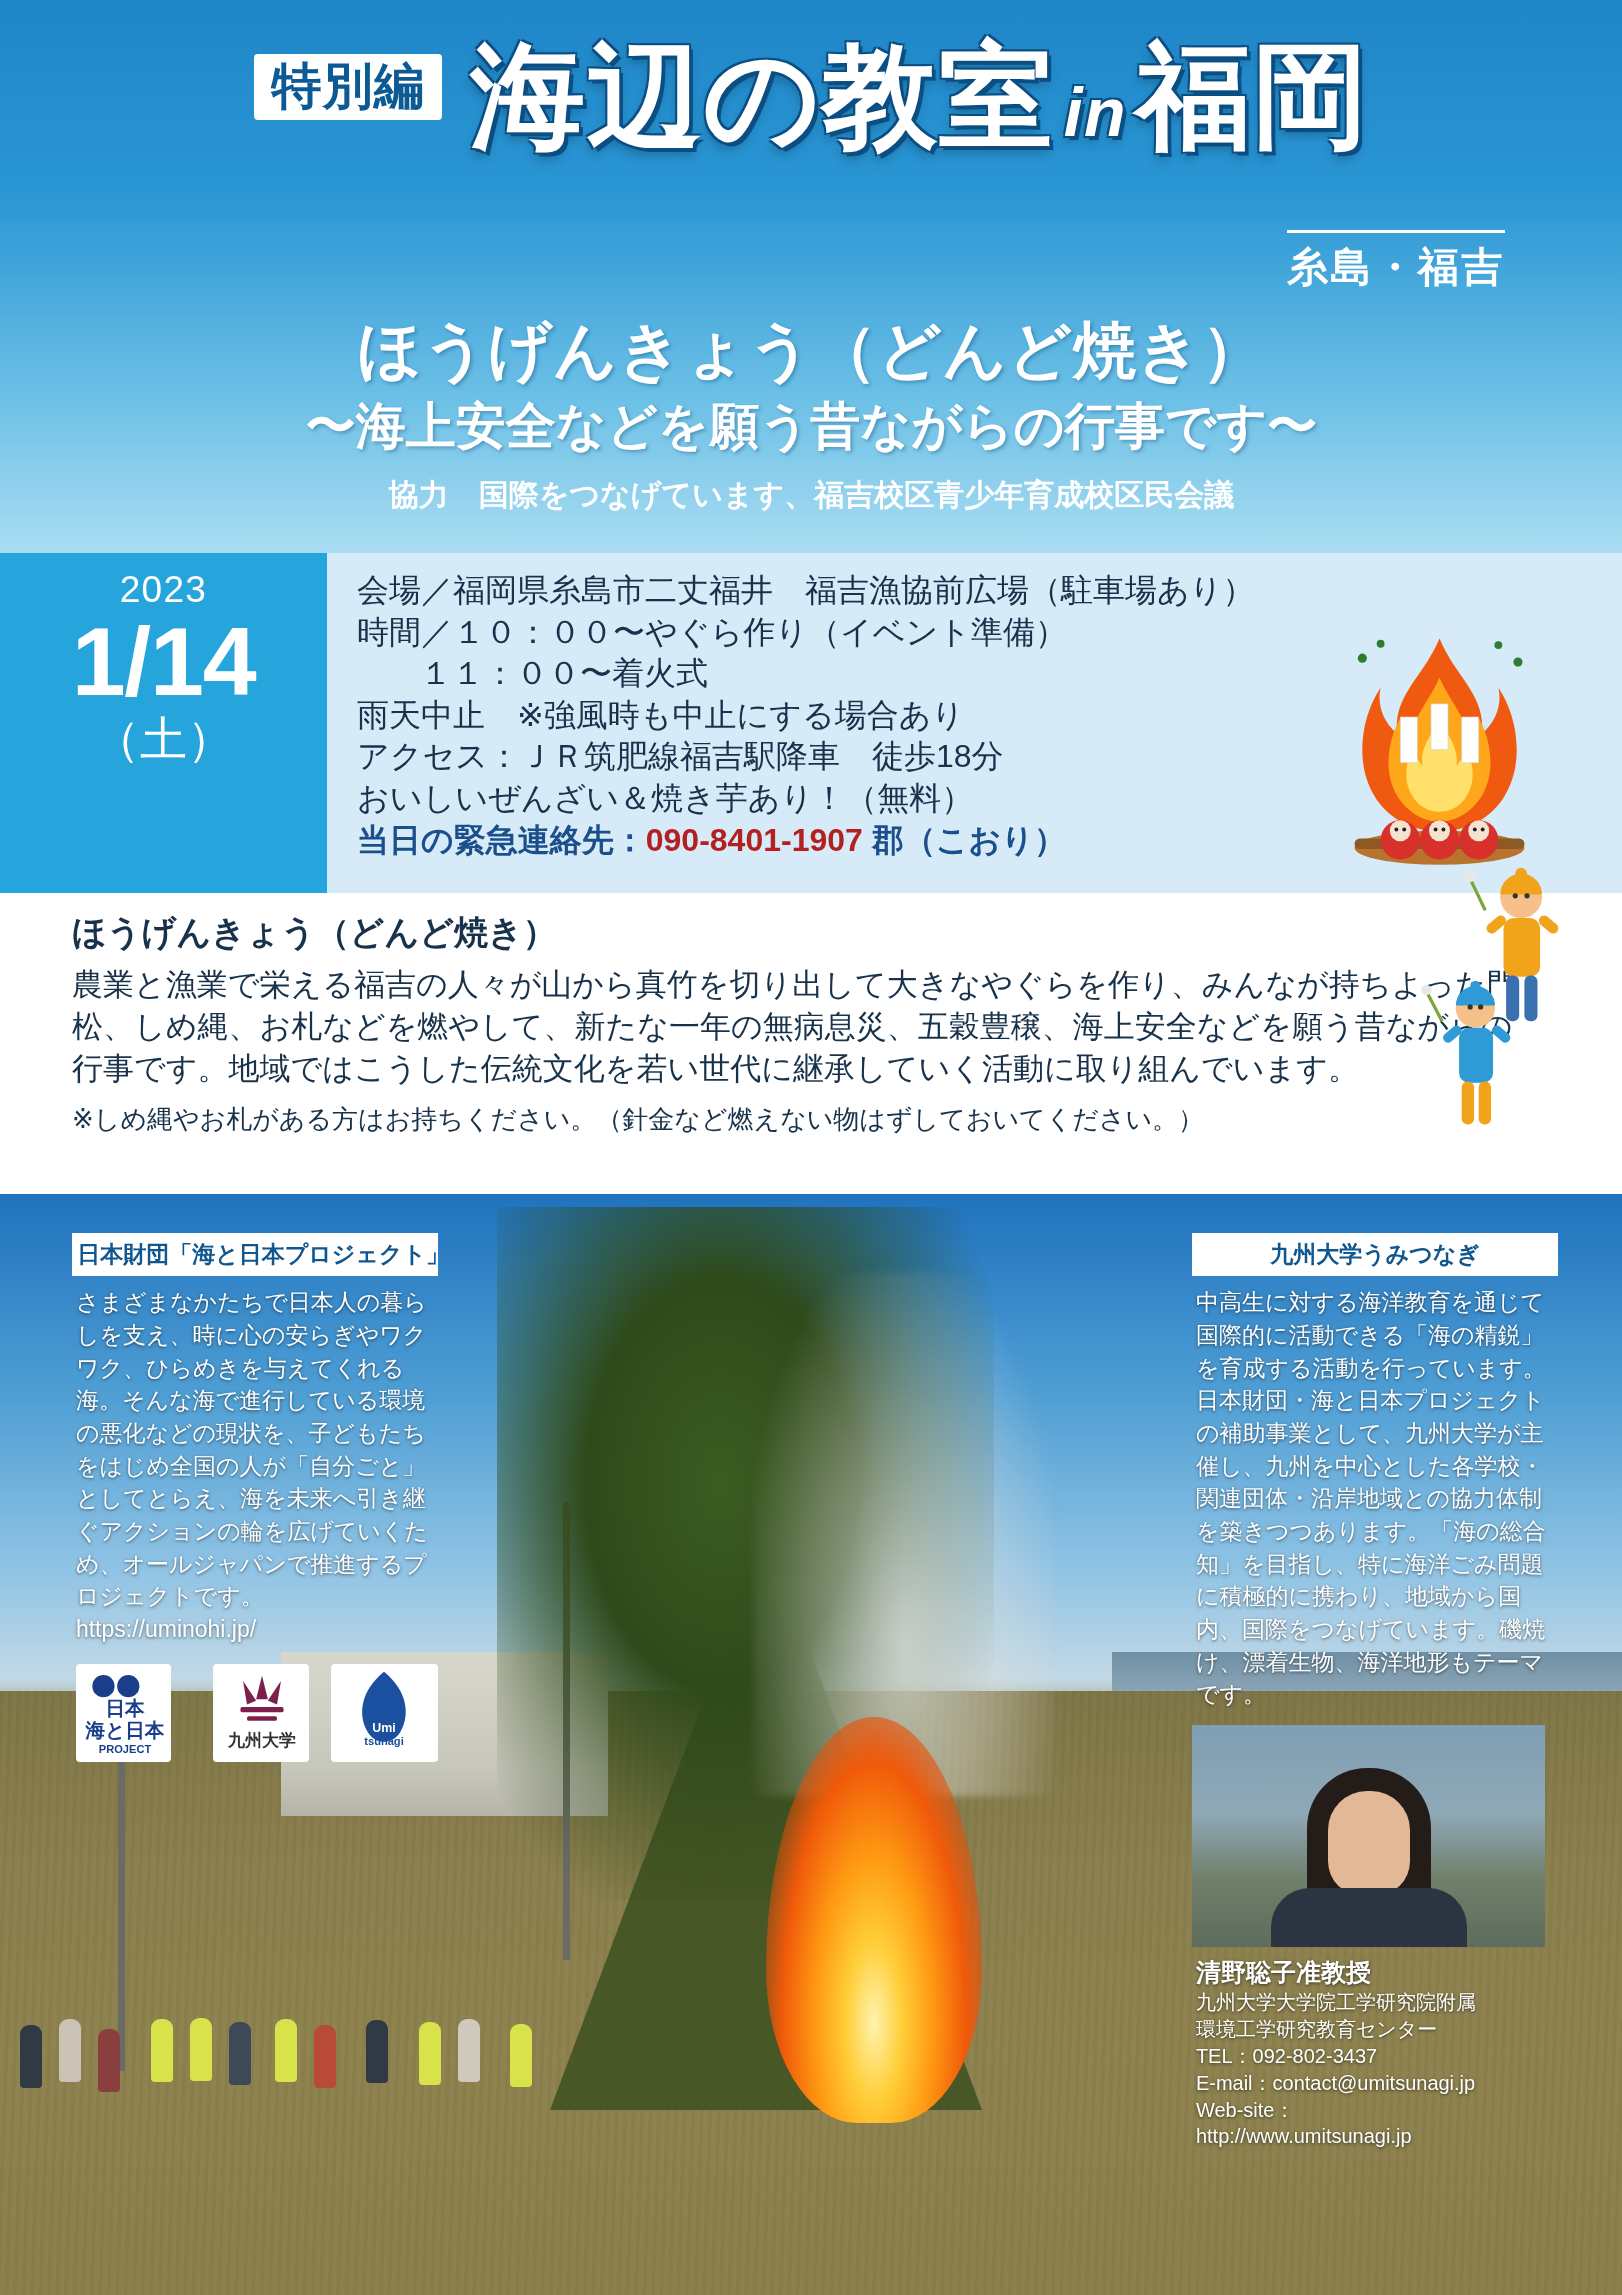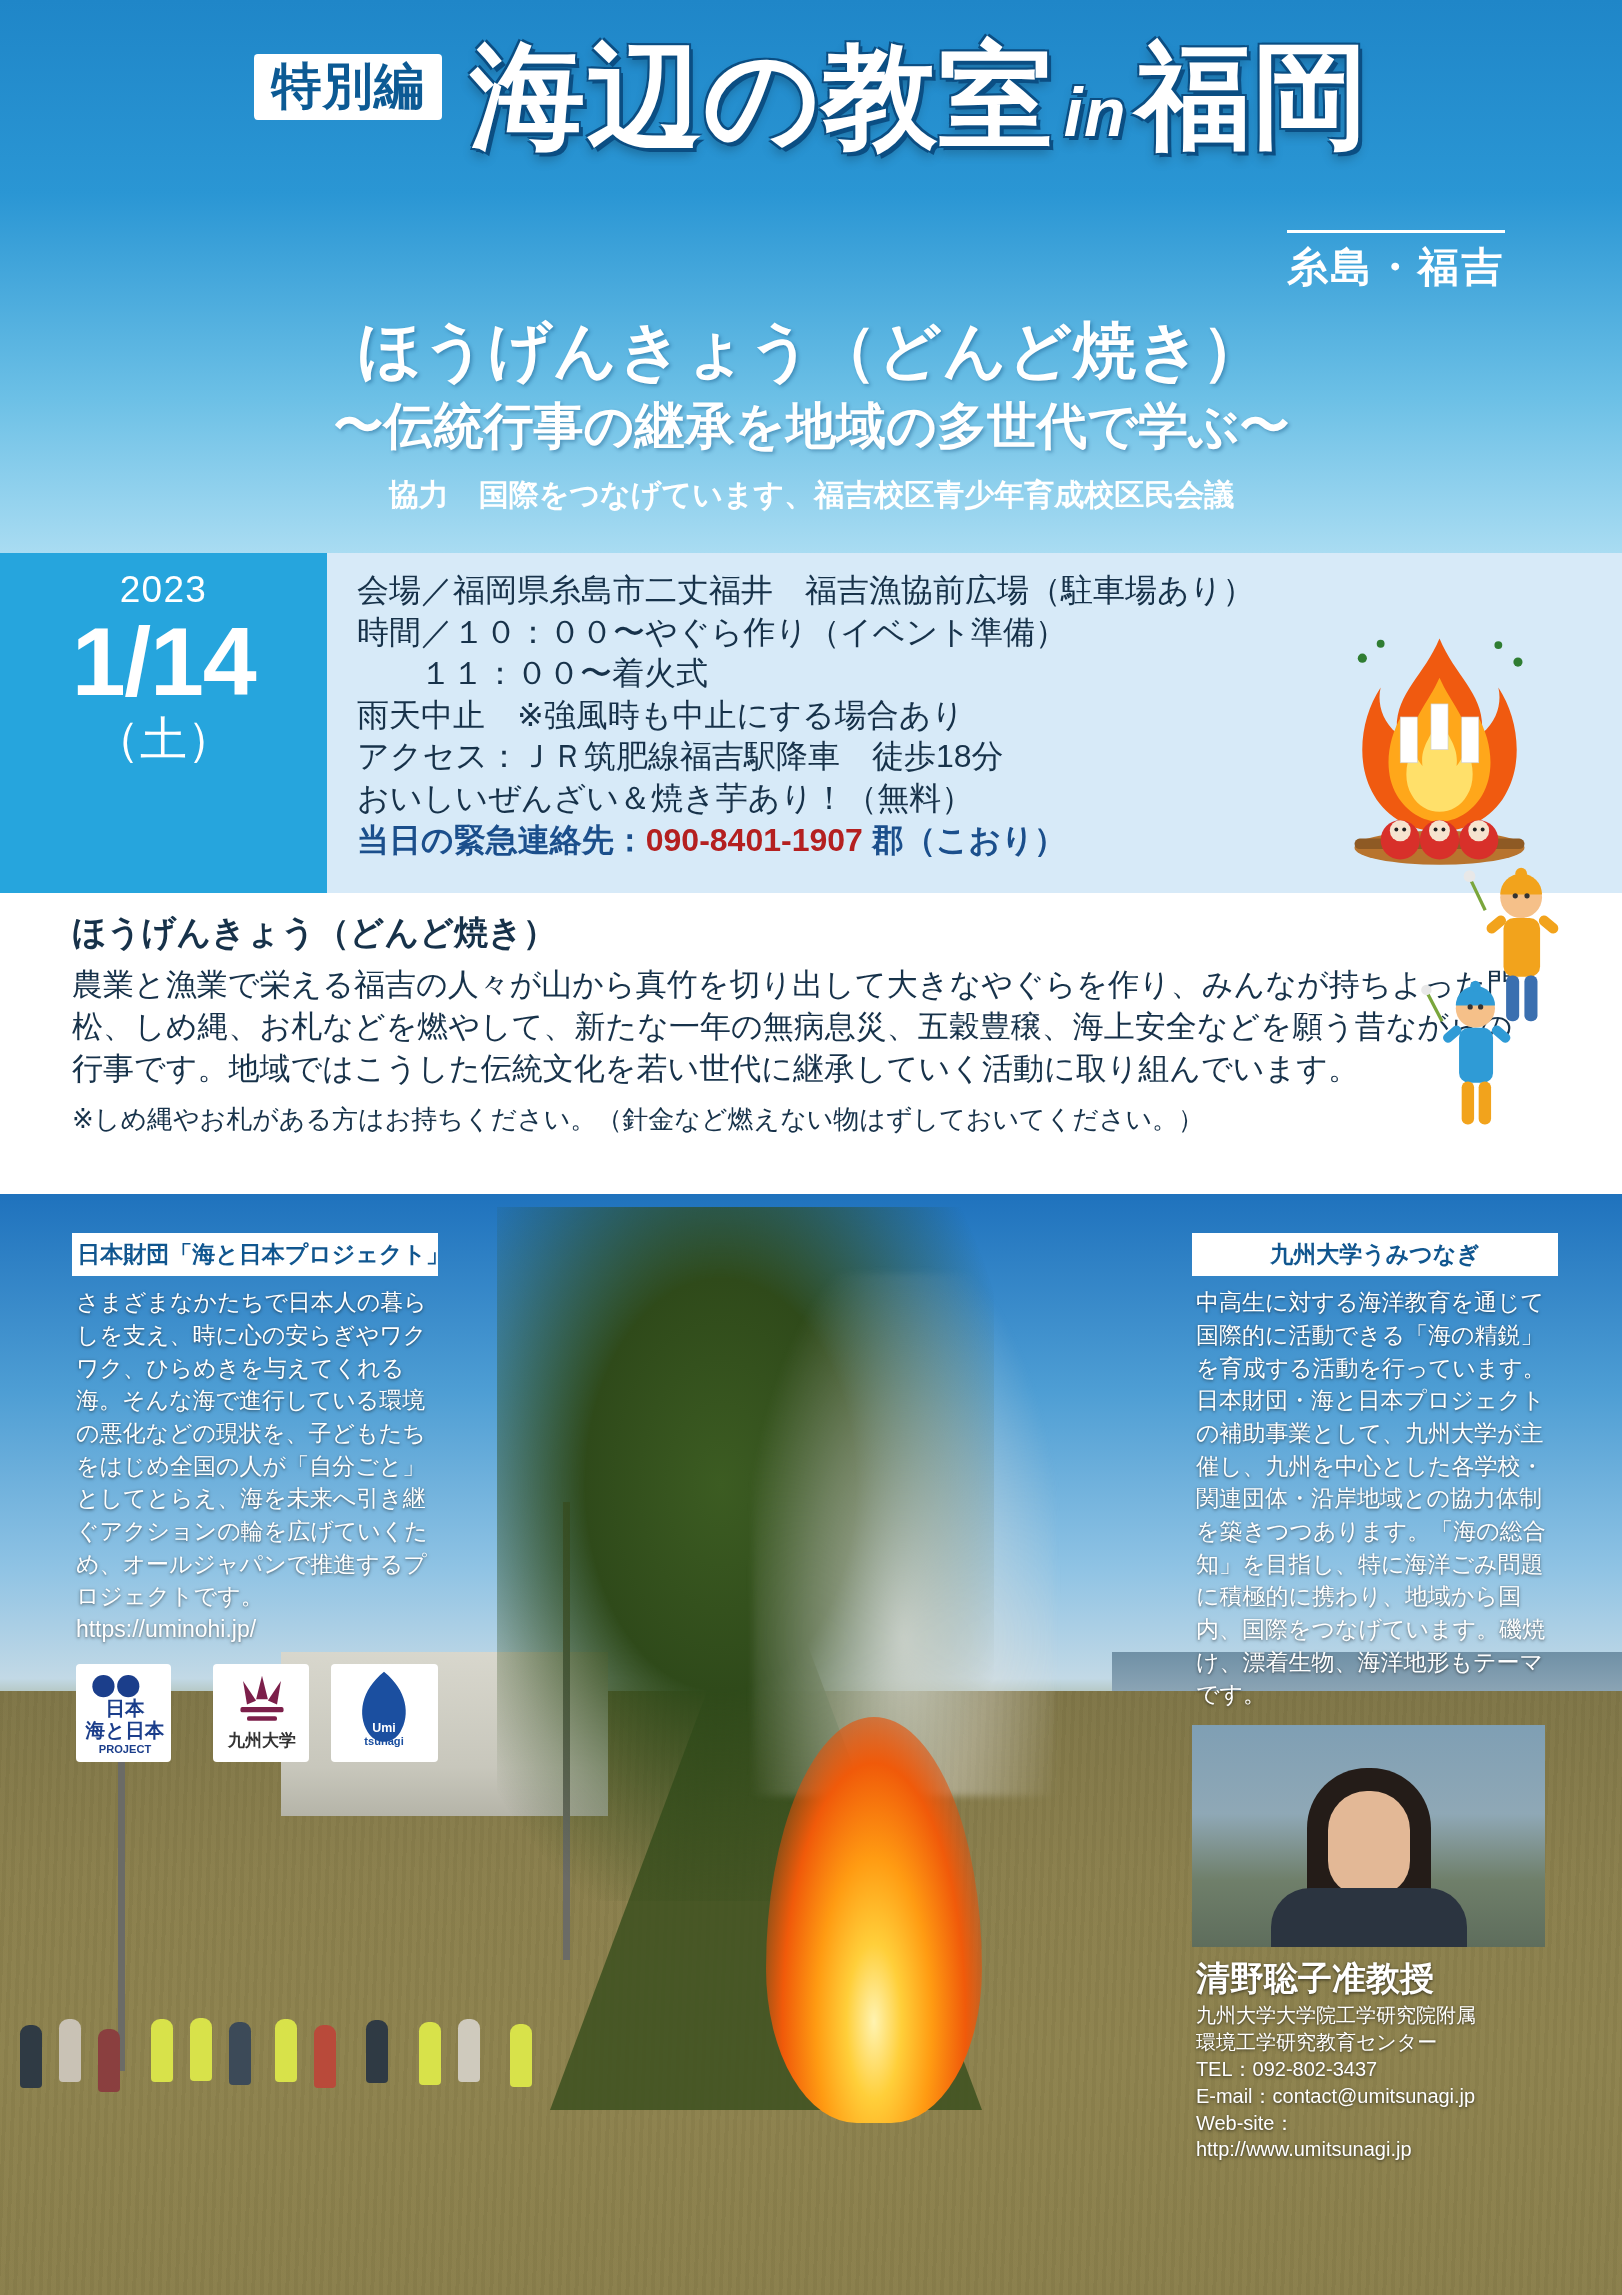--- a/index.html
+++ b/index.html
@@ -394,21 +394,21 @@
     position: absolute;
     left: 50%;
     transform: translateX(-50%);
     bottom: -3.9px;
     width: 196px;
     height: 63px;
     background: #2b3440;
     border-radius: 39px 39px 0 0;
   }
   .prof-name {
-    font-size: 34px;
+    font-size: 25px;
     font-weight: bold;
     margin-top: 9.2px;
     padding-left: 3.9px;
     text-shadow: 0 1.3px 3.3px rgba(0,0,0,0.65);
   }
   .prof-lines {
     font-size: 20px;
     line-height: 1.34;
     padding-left: 3.9px;
     text-shadow: 0 1.3px 3.3px rgba(0,0,0,0.65);
@@ -417,21 +417,21 @@
 </head>
 <body>
 
 <div class="header">
   <div class="header-title-row">
     <span class="badge-special">特別編</span>
     <span class="main-title"><span>海辺の教室</span><span class="in">in</span><span>福岡</span></span>
   </div>
   <div class="subarea">糸島・福吉</div>
   <div class="event-title">ほうげんきょう（どんど焼き）</div>
-  <div class="event-sub">〜伝統行事の継承を地域の多世代で学ぶ〜</div>
+  <div class="event-sub">〜海上安全などを願う昔ながらの行事です〜</div>
   <div class="event-coop">協力　国際をつなげています、福吉校区青少年育成校区民会議</div>
 </div>
 
 <div class="infobar">
   <div class="date-block">
     <div class="date-year">2023</div>
     <div class="date-main">1/14</div>
     <div class="date-dow">（土）</div>
   </div>
   <div class="details">

